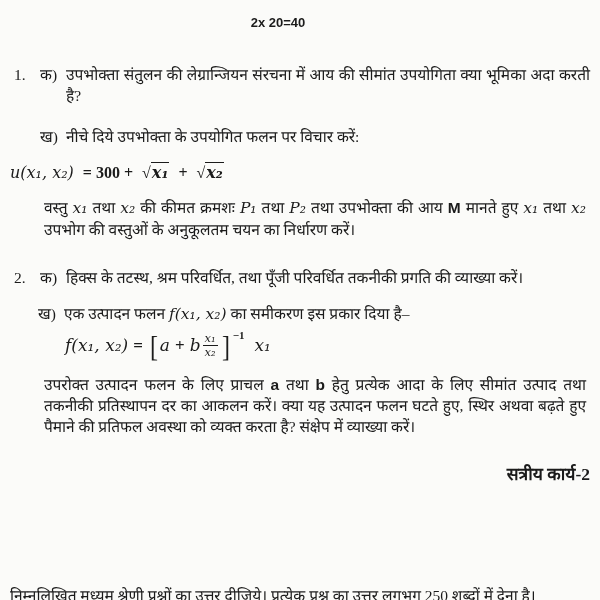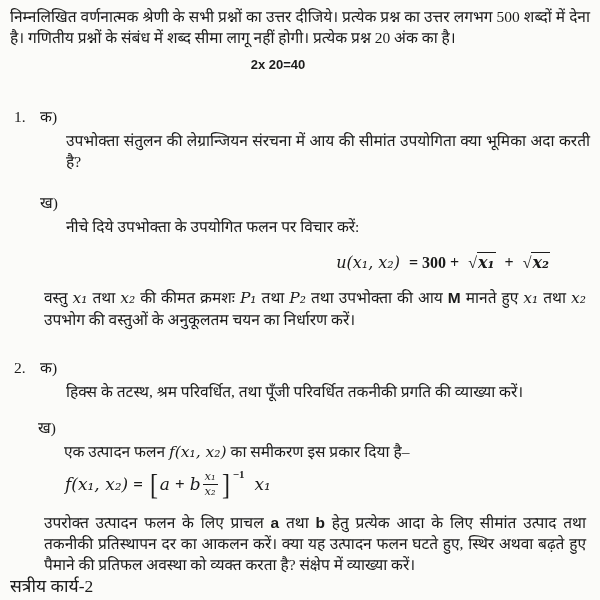--- a/index.html
+++ b/index.html
@@ -16,24 +16,24 @@
   }
   p { margin:0; }
   .intro { text-align:justify; }
   .marks {
     text-align:center; margin:8px 44px 0 0; font-weight:700;
     font-family:"Liberation Sans","DejaVu Sans",sans-serif; font-size:13px;
   }
   .qrow { display:flex; align-items:flex-start; }
   .qnum { flex:0 0 26px; margin-left:4px; }
   .qlabel { flex:0 0 26px; }
-  .qtext { flex:1 1 auto; text-align:justify;margin-top:24px; }
+  .qtext { flex:1 1 auto; text-align:justify; }
   .q1-a { margin-top:32px; }
   .q1-b { margin-top:20px; margin-left:30px; }
-  .eq-utility { text-align:right; margin:15px 40px 0 0; font-size:16px; }
+  .eq-utility { text-align:left; margin:15px 40px 0 0; font-size:16px; }
   .mv { font-family:"DejaVu Serif",serif; font-style:italic; }
   .bv { font-family:"Liberation Sans","DejaVu Sans",sans-serif; font-weight:700; font-style:normal; }
   .eqt { font-weight:600; }
   .rad { white-space:nowrap; font-weight:600; }
   .radarg { border-top:1.5px solid #1b1b1b; padding:0 1px; }
   .para-ind { margin:13px 4px 0 34px; text-align:justify; }
   .q2-a { margin-top:27px; }
   .q2-b { margin-top:15px; margin-left:28px; }
   .eq-production { margin:6px 0 0 55px; font-size:17px; display:flex; align-items:center; }
   .bigbr { font-size:30px; font-weight:400; line-height:1; margin:0 1px; transform:scaleX(0.8); }
@@ -41,33 +41,32 @@
     display:inline-flex; flex-direction:column; align-items:center;
     font-size:11.5px; line-height:1.15; vertical-align:middle; margin:0 2px;
   }
   .frac .num { border-bottom:1.3px solid #1b1b1b; padding:0 2px; }
   .exp { font-size:11px; font-weight:700; position:relative; top:-10px; margin-left:1px; }
   .trail { margin-left:10px; }
   .eqsp { margin:0 5px; }
   .q2-c { margin:11px 0 0 34px; text-align:justify; }
   .q2-c .lbl { margin-right:14px; }
   .section-heading {
-    text-align:left; font-weight:400; font-size:17.5px; 
+    text-align:right; font-weight:700; font-size:17.5px; margin-top:26px;
   }
   .footer-clip {
     position:absolute; left:10px; right:6px; top:585px; height:15px;
     overflow:hidden; white-space:nowrap; font-size:15.5px;
   }
 </style>
 </head>
 <body>
 
 <div class="page">
 
-  <p class="intro">निम्नलिखित वर्णनात्मक श्रेणी के सभी प्रश्नों का उत्तर दीजिये। प्रत्येक प्रश्न का उत्तर लगभग 500 शब्दों में देना है। गणितीय प्रश्नों के संबंध में शब्द सीमा लागू नहीं होगी। प्रत्येक प्रश्न 20 अंक का है।</p>
 
   <p class="marks">2x 20=40</p>
 
   <div class="qrow q1-a">
     <span class="qnum">1.</span>
     <span class="qlabel">क)</span>
     <span class="qtext">उपभोक्ता संतुलन की लेग्रान्जियन संरचना में आय की सीमांत उपयोगिता क्या भूमिका अदा करती है?</span>
   </div>
 
   <div class="qrow q1-b">
@@ -110,14 +109,15 @@
     <span class="bigbr">]</span>
     <span class="exp">−1</span>
     <span class="mv trail">x₁</span>
   </div>
 
   <p class="para-ind"><span>उपरोक्त उत्पादन फलन के लिए प्राचल </span><span class="bv">a</span><span> तथा </span><span class="bv">b</span><span> हेतु प्रत्येक आदा के लिए सीमांत उत्पाद तथा तकनीकी प्रतिस्थापन दर का आकलन करें। क्या यह उत्पादन फलन घटते हुए, स्थिर अथवा बढ़ते हुए पैमाने की प्रतिफल अवस्था को व्यक्त करता है? संक्षेप में व्याख्या करें।</span></p>
 
 
   <p class="section-heading">सत्रीय कार्य-2</p>
 
+  <p class="footer-clip">निम्नलिखित मध्यम श्रेणी प्रश्नों का उत्तर दीजिये। प्रत्येक प्रश्न का उत्तर लगभग 250 शब्दों में देना है।</p>
 
 </div>
 
 </body></html>

